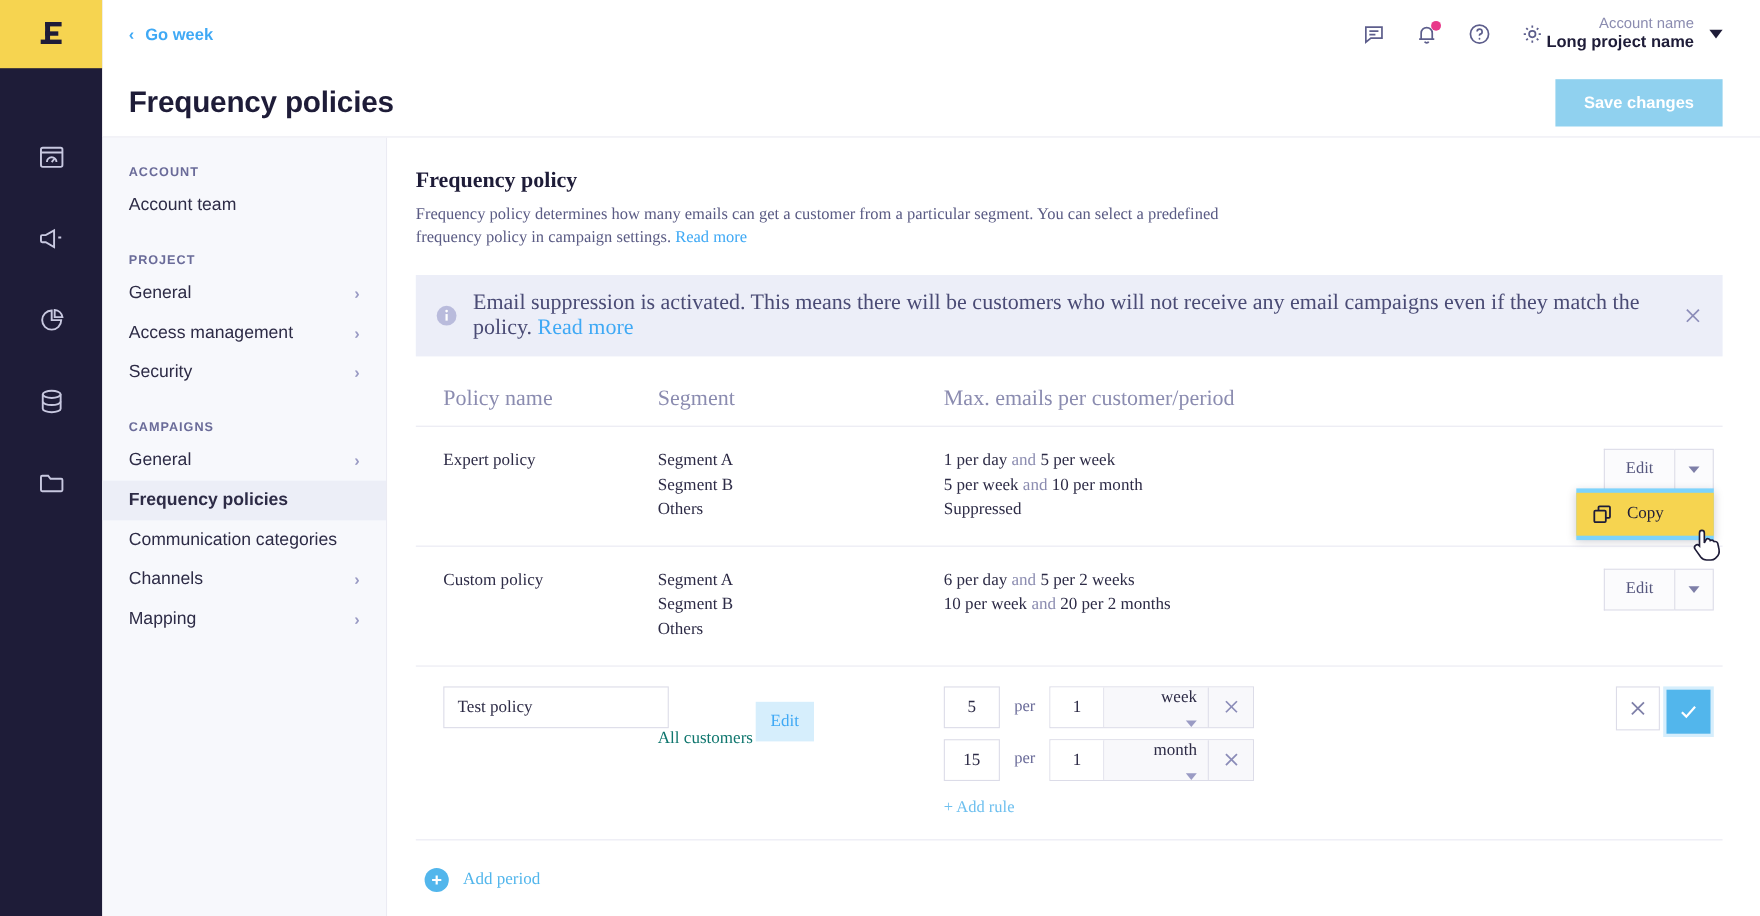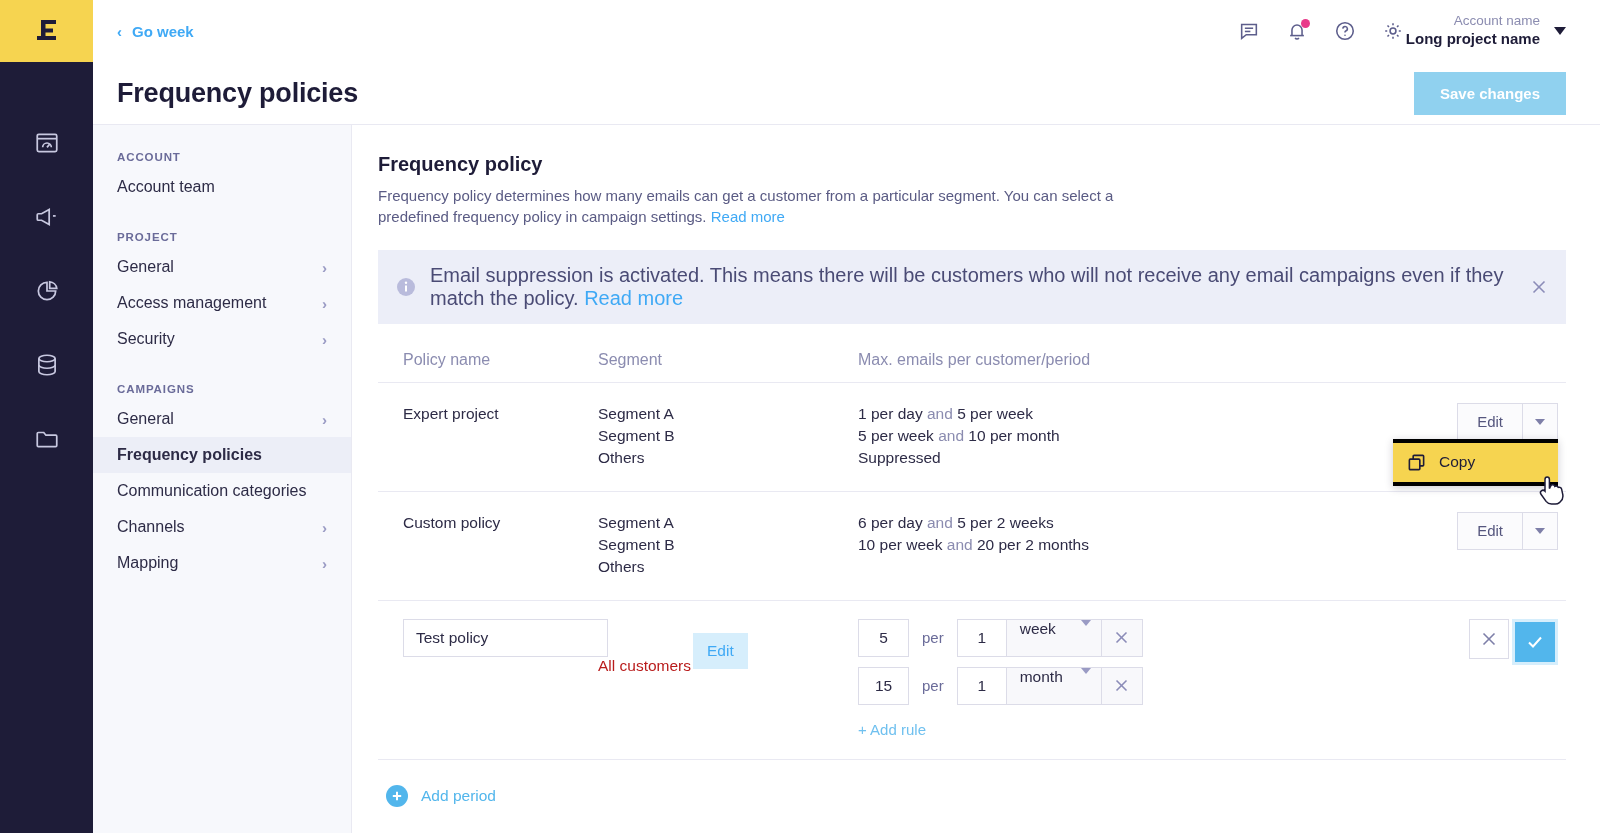--- a/index.html
+++ b/index.html
@@ -95,40 +95,40 @@
   .nav-group + .nav-group { margin-top: 26px; }
   .nav-item {
     display: flex; align-items: center; padding: 9px 24px;
     font-size: 16px; color: #2d2b46; cursor: pointer;
   }
   .nav-item .lbl { flex: 1; }
   .nav-item .chev-r { color: #9a9bc4; font-size: 15px; font-weight: 700; }
   .nav-item.active { background: #eceef7; font-weight: 700; }
 
   
-  .main { flex: 1; background: #fff; padding: 28px 34px 0 26px; min-width: 0; position: relative; }
+  .main { flex: 1; background: #fff; padding: 28px 34px 0 26px; min-width: 0; position: relative; font-family: Liberation Serif, serif; }
   .sec-title { font-size: 20px; color: #1e1c38; font-weight: 700; }
   .sec-desc {
     margin-top: 9px; font-size: 15px; line-height: 1.42; color: #5a5b84; max-width: 760px;
   }
   .link { color: #3fa9f5; cursor: pointer; }
 
   .alert {
     margin-top: 22px; background: #eceef8; display: flex; align-items: center;
     padding: 14px 18px; gap: 14px;
   }
   .alert .info-ic { width: 20px; height: 20px; flex: 0 0 20px; }
   .alert .msg { flex: 1; font-size: 20px; color: #4a4b75; }
   .alert .x { color: #8b8cb8; cursor: pointer; width: 18px; height: 18px; }
   .alert .x svg { width: 18px; height: 18px; display: block; }
 
   
   .tbl { margin-top: 27px; }
   .thead { display: flex; padding: 0 0 13px 0; border-bottom: 1px solid #e9e9f2; }
-  .th { font-size: 16px; color: #8b8cb0; }
+  .th { font-size: 20px; color: #8b8cb0; }
   .c-name { width: 220px; flex: 0 0 220px; padding-left: 25px; }
   .c-seg  { width: 260px; flex: 0 0 260px; }
   .c-max  { flex: 1; }
   .c-act  { width: 170px; flex: 0 0 170px; }
 
   .trow { display: flex; padding: 20px 0 22px 0; border-bottom: 1px solid #e9e9f2; position: relative; }
   .cell { font-size: 15.5px; color: #2d2b46; line-height: 1.42; }
   .and { color: #8b8cb0; }
 
   .acts { display: flex; justify-content: flex-end; padding-right: 8px; }
@@ -143,61 +143,61 @@
     width: 36px; display: flex; align-items: center; justify-content: center; cursor: pointer;
   }
   .btn-caret i {
     display: block; width: 0; height: 0;
     border-left: 5px solid transparent; border-right: 5px solid transparent;
     border-top: 6px solid #7e7fa8;
   }
 
   
   .dropdown {
-    position: absolute; right: 8px; top: 56px; width: 165px;
-    background: #000000; box-shadow: 0 2px 8px rgba(30,28,56,.22);
+    position: absolute; right: 8px; top: 56px; width: 125px;
+    background: #7dd3fc; box-shadow: 0 2px 8px rgba(30,28,56,.22);
     padding: 4px 0; z-index: 20;
   }
   .dd-item {
     display: flex; align-items: center; gap: 13px;
     padding: 10px 14px; font-size: 15.5px; color: #1e1c38; cursor: pointer;
   }
   .dd-item.hl { background: #f6d450; }
   .dd-item svg { width: 19px; height: 19px; display: block; flex: 0 0 19px; }
 
   .cursor-ptr { position: absolute; right: -6px; top: 36px; width: 26px; height: 32px; pointer-events: none; }
 
   
   .erow { display: flex; padding: 18px 0 20px 0; border-bottom: 1px solid #e9e9f2; align-items: flex-start; }
   .inp-name {
     width: 205px; height: 38px; border: 1px solid #dcdce8; background: #fff;
     font-family: inherit; font-size: 15.5px; color: #2d2b46; padding: 0 12px; outline: none;
   }
   .seg-wrap { display: flex; align-items: center; padding-top: 9px; }
-  .seg-lbl { font-size: 15.5px; color: #b91c1c; margin-top: 29px; }
+  .seg-lbl { font-size: 15.5px; color: #0f766e; margin-top: 29px; }
   .seg-edit {
     margin-left: 2px; background: #d6eefc; color: #3fa9f5; font-size: 15.5px;
     padding: 9px 14px; cursor: pointer;
   }
   .rules { flex: 1; }
   .rule { display: flex; align-items: center; gap: 0; margin-bottom: 10px; }
   .inp-num {
     width: 51px; height: 38px; border: 1px solid #dcdce8; background: #fff;
     font-family: inherit; font-size: 15.5px; color: #2d2b46; text-align: center; outline: none;
   }
   .per { font-size: 15px; color: #6a6b99; padding: 0 13px; }
   .ctrl-group { display: flex; align-items: stretch; height: 38px; border: 1px solid #dcdce8; background: #fff; }
   .ctrl-num {
     width: 49px; border: none; border-right: 1px solid #dcdce8; background: #fff;
     font-family: inherit; font-size: 15.5px; color: #2d2b46; text-align: center; outline: none;
   }
   .ctrl-sel {
     width: 95px; background: #f8f8fb; border-right: 1px solid #dcdce8;
-    display: flex; align-items: flex-start; justify-content: space-between;
-    padding: 0 10px 0 13px; cursor: pointer;
+    display: flex; align-items: flex-end; justify-content: space-between;
+    padding: 0 10px 0 13px; cursor: pointer; flex-direction: column;
   }
   .ctrl-sel span { font-size: 15.5px; color: #2d2b46; }
   .ctrl-sel i {
     width: 0; height: 0; border-left: 5px solid transparent; border-right: 5px solid transparent;
     border-top: 6px solid #9a9bc4;
   }
   .ctrl-x {
     width: 40px; background: #f8f8fb; display: flex; align-items: center; justify-content: center;
     color: #8b8cb8; cursor: pointer;
   }
@@ -409,21 +409,21 @@
         <div class="tbl">
 
           <div class="thead">
             <div class="th c-name">Policy name</div>
             <div class="th c-seg">Segment</div>
             <div class="th c-max">Max. emails per customer/period</div>
             <div class="th c-act"></div>
           </div>
 
           <div class="trow">
-            <div class="cell c-name">Expert project</div>
+            <div class="cell c-name">Expert policy</div>
             <div class="cell c-seg">
               <div>Segment A</div>
               <div>Segment B</div>
               <div>Others</div>
             </div>
             <div class="cell c-max">
               <div>
                 <span>1 per day</span>
                 <span class="and">and</span>
                 <span>5 per week</span>

